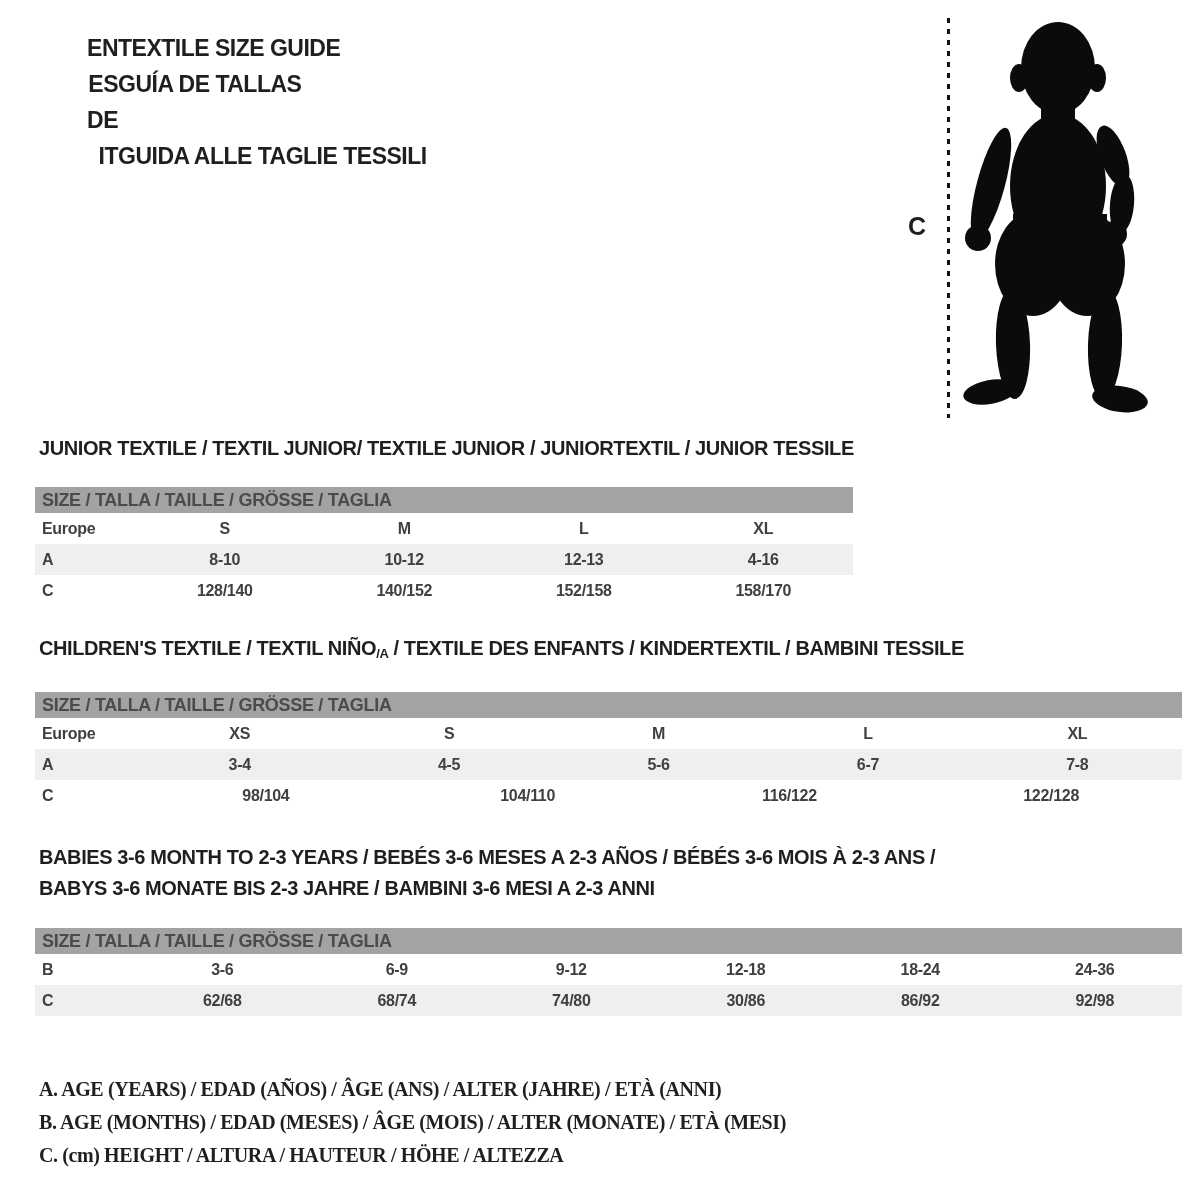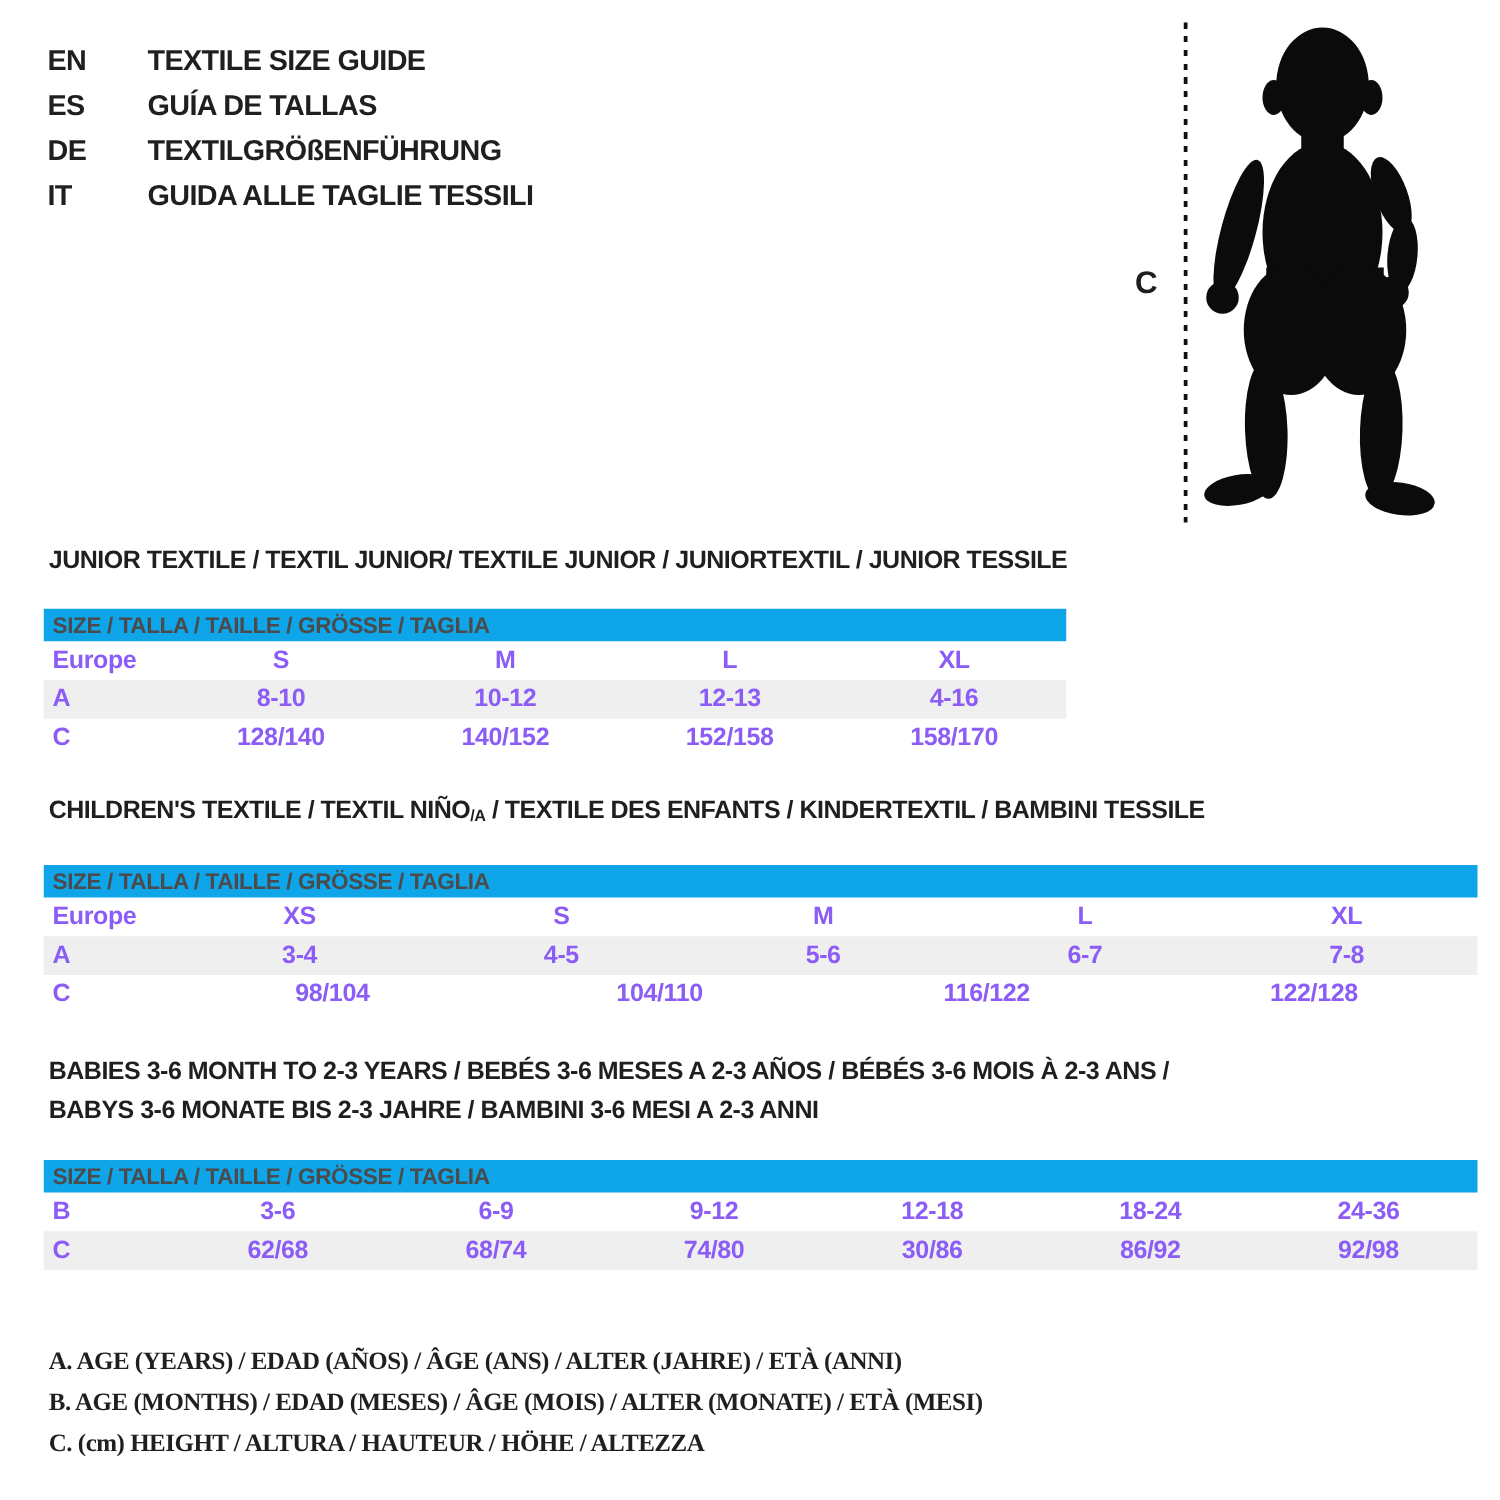--- a/index.html
+++ b/index.html
@@ -2,41 +2,41 @@
 <html><head>
 <meta charset="utf-8">
 <style>
   html,body { margin:0; padding:0; background:#ffffff; }
   .page {
     position:relative; width:1200px; height:1200px; background:#ffffff;
     font-family:"Liberation Sans", sans-serif; font-weight:bold; color:#1f1f1f;
     overflow:hidden;
   }
   
-  .lang-list { position:absolute; left:38px; top:30px; }
+  .lang-list { position:absolute; left:38px; top:30px;text-align:right; }
   .lang-row { display:flex; height:36px; line-height:36px; font-size:23px; letter-spacing:-0.5px; }
   .lang-code { width:80px; }
   .lang-label { white-space:nowrap; }
   
   .dash-line {
     position:absolute; left:947px; top:18px; width:3px; height:400px;
     background:repeating-linear-gradient(to bottom, #111 0 5px, transparent 5px 11px);
   }
   .figure-c { position:absolute; left:908px; top:212px; font-size:25px; }
   .toddler { position:absolute; left:955px; top:14px; }
   
   .section-title { position:absolute; left:39px; font-size:20px; letter-spacing:-0.4px; white-space:nowrap; }
   .section-title .sub { font-size:13px; vertical-align:-3px; }
   
   .stable { position:absolute; }
   .thead {
-    background:#0ea5e9; color:#4b4b4b; height:26px; line-height:27px;
+    background:#a3a3a3; color:#4b4b4b; height:26px; line-height:27px;
     font-size:18px; padding-left:7px; letter-spacing:-0.3px; box-sizing:border-box;
   }
-  .trow { display:flex; height:31px; line-height:31px; font-size:20px; letter-spacing:-0.3px; color:#8b5cf6; }
+  .trow { display:flex; height:31px; line-height:31px; font-size:16px; letter-spacing:-0.3px; color:#404040; }
   .trow.shaded { background:#efefef; }
   .tlabel { width:100px; padding-left:7px; box-sizing:border-box; }
   .tcell { flex:1; text-align:center; }
   
   .legend { position:absolute; left:39px; top:1073px; }
   .legend-line { height:33px; line-height:33px; font-size:20px; letter-spacing:-0.4px; white-space:nowrap;font-family:Liberation Serif, serif; }
 </style>
 </head>
 <body>
 
@@ -46,21 +46,20 @@
     <div class="lang-row">
       <span class="lang-code">EN</span>
       <span class="lang-label">TEXTILE SIZE GUIDE</span>
     </div>
     <div class="lang-row">
       <span class="lang-code">ES</span>
       <span class="lang-label">GUÍA DE TALLAS</span>
     </div>
     <div class="lang-row">
       <span class="lang-code">DE</span>
-      <span class="lang-label">TEXTILGRÖßENFÜHRUNG</span>
     </div>
     <div class="lang-row">
       <span class="lang-code">IT</span>
       <span class="lang-label">GUIDA ALLE TAGLIE TESSILI</span>
     </div>
   </div>
 
   <div class="dash-line"></div>
   <div class="figure-c">C</div>
   <svg class="toddler" width="200" height="400" viewBox="0 0 200 400" fill="#0b0b0b">

